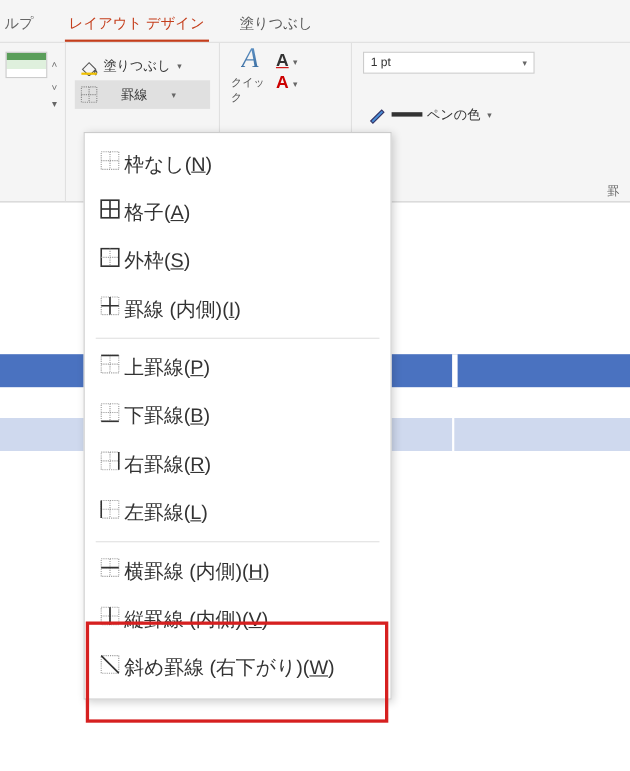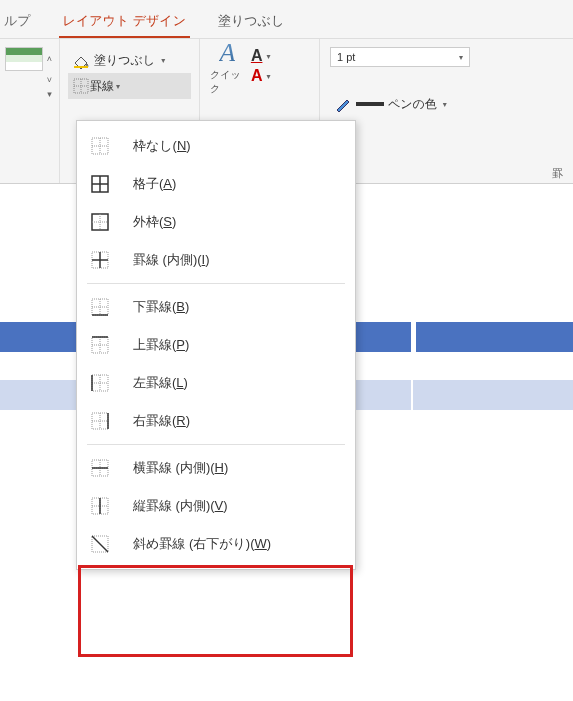--- a/index.html
+++ b/index.html
@@ -14,44 +14,44 @@
     
     .styles-section { padding: 8px 4px; border-right: 1px solid #e0e0e0; width: 60px; display: flex; flex-direction: column; gap: 4px; align-items: center; }
     .style-thumb { width: 38px; height: 24px; border: 1px solid #ccc; background: linear-gradient(to bottom, #5a9e5a 0%, #5a9e5a 30%, #dff0dd 30%, #dff0dd 65%, #fff 65%); }
     .style-row { display: flex; align-items: center; gap: 2px; }
     .spin-btn { width: 10px; font-size: 9px; color: #666; cursor: pointer; text-align: center; }
     
     .fill-section { padding: 8px 8px; border-right: 1px solid #e0e0e0; width: 140px; }
     .ribbon-btn { display: flex; align-items: center; gap: 4px; padding: 4px; cursor: pointer; font-size: 12px; }
     .dd-arrow { font-size: 8px; color: #666; margin-left: 2px; }
     
-    .border-dropdown-btn { display: flex; align-items: center; gap: 0; padding: 4px; background: #e0e0e0; cursor: pointer; font-size: 12px; }
+    .border-dropdown-btn { display: flex; align-items: center; gap: 20px; padding: 4px; background: #e0e0e0; cursor: pointer; font-size: 12px; }
     
     .wordart-section { padding: 8px 10px; border-right: 1px solid #e0e0e0; width: 120px; display: flex; gap: 6px; }
     .wa-big { width: 36px; height: 40px; display: flex; flex-direction: column; align-items: center; justify-content: center; }
     .wa-letter { font-size: 26px; font-family: Georgia, serif; font-style: italic; background: linear-gradient(#6699cc, #336699); -webkit-background-clip: text; -webkit-text-fill-color: transparent; }
     .wa-small { width: 60px; display: flex; flex-direction: column; gap: 2px; }
     .wa-row { display: flex; align-items: center; gap: 2px; }
     .wa-a { font-size: 16px; font-weight: bold; }
     .wa-a.fill { color: #333; text-decoration: underline; text-decoration-color: #c00; }
     .wa-a.outline { color: #c00; }
     .quick-label { font-size: 10px; color: #555; }
     .sec-footer { position: absolute; bottom: 2px; font-size: 10px; color: #666; display: flex; align-items: center; gap: 2px; }
     .sec-launcher { font-size: 9px; border: 1px solid #aaa; padding: 0 2px; cursor: pointer; }
     
     .pen-section { padding: 8px 10px; flex: 1; position: relative; }
-    .pen-combo { display: flex; align-items: center; border: 1px solid #ccc; background: #fff; padding: 3px 6px; width: 140px; margin-bottom: 8px; }
+    .pen-combo { display: flex; align-items: center; border: 1px solid #ccc; background: #fff; padding: 3px 6px; width: 156px; margin-bottom: 8px; }
     .pen-val { flex: 1; font-size: 11px; }
     .pen-color-row { display: flex; align-items: center; gap: 4px; padding: 4px; cursor: pointer; font-size: 12px; margin-top: 24px; }
     .pen-swatch { width: 28px; height: 4px; background: #333; }
     .pen-label-bottom { position: absolute; bottom: 2px; right: 10px; font-size: 11px; color: #666; }
     
     
     .border-menu { position: absolute; top: 120px; left: 76px; width: 280px; background: #fff; border: 1px solid #ccc; box-shadow: 2px 2px 8px rgba(0,0,0,0.2); padding: 6px 0; z-index: 100; }
-    .menu-item { display: flex; align-items: flex-end; gap: 24px; padding: 10px 14px; cursor: pointer; font-size: 13px; }
+    .menu-item { display: flex; align-items: flex-start; gap: 4px; padding: 10px 14px; cursor: pointer; font-size: 18px; }
     .menu-sep { height: 1px; background: #e0e0e0; margin: 4px 10px; }
     .menu-icon { width: 18px; height: 18px; flex-shrink: 0; }
     .menu-label .accel { text-decoration: underline; }
     
     .red-box { position: absolute; border: 3px solid #d62020; left: 78px; top: 565px; width: 275px; height: 92px; z-index: 200; pointer-events: none; }
     
     
     .canvas { position: absolute; top: 190px; left: 0; right: 0; bottom: 0; background: #fff; z-index: -1; }
     .table-strip { position: absolute; left: 0; right: 0; height: 30px; }
     .ts1 { top: 322px; background: #4a72c0; }
@@ -186,51 +186,51 @@
           <line x1="9" y1="1" x2="9" y2="17" stroke="#333" stroke-width="1.5" fill="none"></line>
         </svg></span>
       <span class="menu-label">罫線 (内側)(<span class="accel">I</span>)</span>
     </div>
     <div class="menu-sep"></div>
     <div class="menu-item">
       <span class="menu-icon"><svg class="bi">
           <rect x="1" y="1" width="16" height="16" stroke="#999" stroke-dasharray="1 1" fill="none"></rect>
           <line x1="1" y1="9" x2="17" y2="9" stroke="#999" stroke-dasharray="1 1" fill="none"></line>
           <line x1="9" y1="1" x2="9" y2="17" stroke="#999" stroke-dasharray="1 1" fill="none"></line>
+          <line x1="1" y1="1" x2="17" y2="1" stroke="#333" stroke-width="1.5" fill="none"></line>
+        </svg></span>
+      <span class="menu-label">上罫線(<span class="accel">P</span>)</span>
+    </div>
+    <div class="menu-item">
+      <span class="menu-icon"><svg class="bi">
+          <rect x="1" y="1" width="16" height="16" stroke="#999" stroke-dasharray="1 1" fill="none"></rect>
+          <line x1="1" y1="9" x2="17" y2="9" stroke="#999" stroke-dasharray="1 1" fill="none"></line>
+          <line x1="9" y1="1" x2="9" y2="17" stroke="#999" stroke-dasharray="1 1" fill="none"></line>
           <line x1="1" y1="17" x2="17" y2="17" stroke="#333" stroke-width="1.5" fill="none"></line>
         </svg></span>
       <span class="menu-label">下罫線(<span class="accel">B</span>)</span>
     </div>
     <div class="menu-item">
       <span class="menu-icon"><svg class="bi">
           <rect x="1" y="1" width="16" height="16" stroke="#999" stroke-dasharray="1 1" fill="none"></rect>
           <line x1="1" y1="9" x2="17" y2="9" stroke="#999" stroke-dasharray="1 1" fill="none"></line>
           <line x1="9" y1="1" x2="9" y2="17" stroke="#999" stroke-dasharray="1 1" fill="none"></line>
-          <line x1="1" y1="1" x2="17" y2="1" stroke="#333" stroke-width="1.5" fill="none"></line>
-        </svg></span>
-      <span class="menu-label">上罫線(<span class="accel">P</span>)</span>
+          <line x1="17" y1="1" x2="17" y2="17" stroke="#333" stroke-width="1.5" fill="none"></line>
+        </svg></span>
+      <span class="menu-label">右罫線(<span class="accel">R</span>)</span>
     </div>
     <div class="menu-item">
       <span class="menu-icon"><svg class="bi">
           <rect x="1" y="1" width="16" height="16" stroke="#999" stroke-dasharray="1 1" fill="none"></rect>
           <line x1="1" y1="9" x2="17" y2="9" stroke="#999" stroke-dasharray="1 1" fill="none"></line>
           <line x1="9" y1="1" x2="9" y2="17" stroke="#999" stroke-dasharray="1 1" fill="none"></line>
           <line x1="1" y1="1" x2="1" y2="17" stroke="#333" stroke-width="1.5" fill="none"></line>
         </svg></span>
       <span class="menu-label">左罫線(<span class="accel">L</span>)</span>
     </div>
-    <div class="menu-item">
-      <span class="menu-icon"><svg class="bi">
-          <rect x="1" y="1" width="16" height="16" stroke="#999" stroke-dasharray="1 1" fill="none"></rect>
-          <line x1="1" y1="9" x2="17" y2="9" stroke="#999" stroke-dasharray="1 1" fill="none"></line>
-          <line x1="9" y1="1" x2="9" y2="17" stroke="#999" stroke-dasharray="1 1" fill="none"></line>
-          <line x1="17" y1="1" x2="17" y2="17" stroke="#333" stroke-width="1.5" fill="none"></line>
-        </svg></span>
-      <span class="menu-label">右罫線(<span class="accel">R</span>)</span>
-    </div>
     <div class="menu-sep"></div>
     <div class="menu-item">
       <span class="menu-icon"><svg class="bi">
           <rect x="1" y="1" width="16" height="16" stroke="#999" stroke-dasharray="1 1" fill="none"></rect>
           <line x1="1" y1="9" x2="17" y2="9" stroke="#999" stroke-dasharray="1 1" fill="none"></line>
           <line x1="9" y1="1" x2="9" y2="17" stroke="#999" stroke-dasharray="1 1" fill="none"></line>
           <line x1="1" y1="9" x2="17" y2="9" stroke="#333" stroke-width="1.5" fill="none"></line>
         </svg></span>
       <span class="menu-label">横罫線 (内側)(<span class="accel">H</span>)</span>
     </div>

